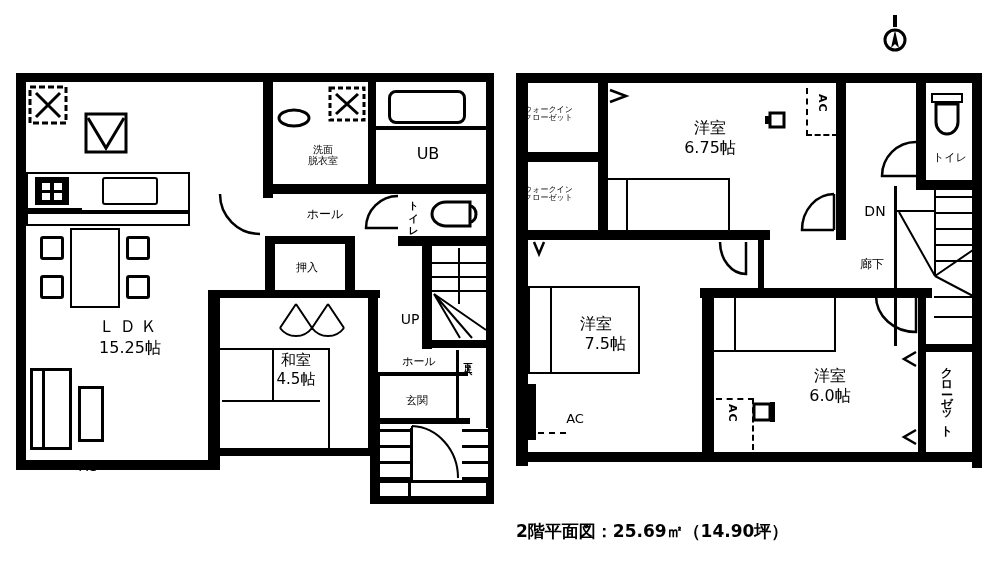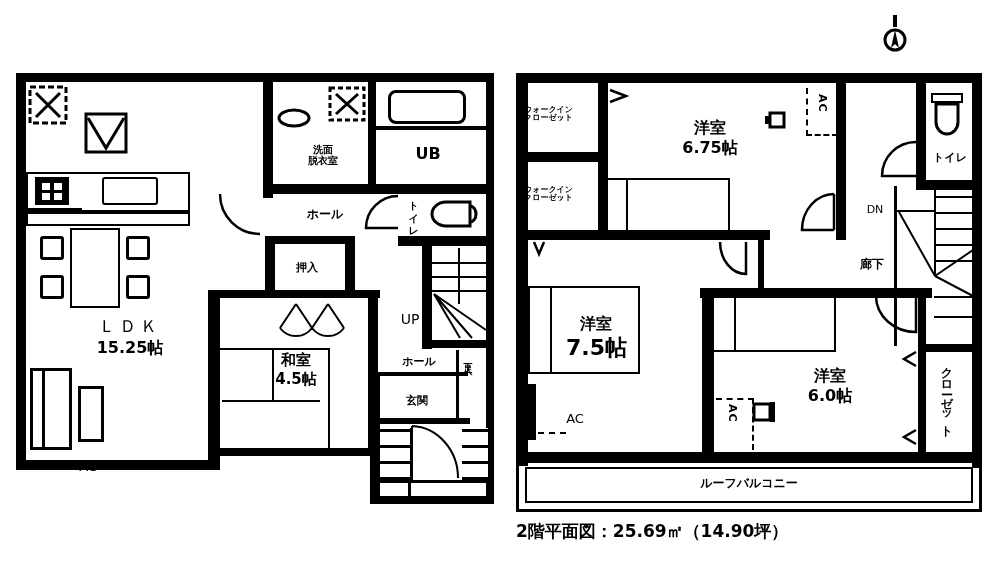--- a/index.html
+++ b/index.html
@@ -1,21 +1,21 @@
 <!DOCTYPE html>
 <html><head>
 <meta charset="utf-8">
 <style>
   html, body { margin:0; padding:0; background:#ffffff; }
   body { width:1000px; height:563px; position:relative; overflow:hidden;
          font-family:"DejaVu Sans", sans-serif; color:#000; }
   .abs { position:absolute; }
   .wall { position:absolute; background:#000; }
   .thin { position:absolute; border:2px solid #000; box-sizing:border-box; background:#fff; }
-  .label { position:absolute; font-weight:bold; text-align:center; white-space:nowrap; line-height:1.05; }
+  .label { position:absolute; font-weight:normal; text-align:center; white-space:nowrap; line-height:1.05; }
   .vlabel { position:absolute; font-weight:bold; writing-mode:vertical-rl; font-size:11px; letter-spacing:1px; }
   .caption { position:absolute; font-weight:bold; font-size:17px; white-space:nowrap; letter-spacing:0px; }
   svg { position:absolute; overflow:visible; }
 </style>
 </head>
 <body>
 
 <svg style="left:882px;top:14px;" width="26" height="42" viewBox="0 0 26 42">
   <rect x="11" y="1" width="4" height="12" fill="#000"></rect>
   <circle cx="13" cy="26" r="10" fill="none" stroke="#000" stroke-width="3"></circle>
@@ -213,33 +213,33 @@
     <div style="position:absolute;left:40px;top:42px;width:40px;height:2px;background:#000;"></div>
     <div style="position:absolute;left:40px;top:58px;width:40px;height:2px;background:#000;"></div>
     <div style="position:absolute;left:40px;top:74px;width:40px;height:2px;background:#000;"></div>
     <div style="position:absolute;left:3px;top:24px;width:37px;height:2px;background:#000;"></div>
     <div style="position:absolute;left:40px;top:110px;width:40px;height:2px;background:#000;"></div>
     <div style="position:absolute;left:40px;top:130px;width:40px;height:2px;background:#000;"></div>
     <svg style="left:3px;top:24px;" width="76" height="110" viewBox="0 0 76 110">
       <path d="M2 2 L38 66 M38 66 L76 40 M38 66 L76 86" stroke="#000" stroke-width="2" fill="none"></path>
     </svg>
   </div>
-  <div class="label" style="left:858px;top:204px;width:34px;font-size:11px;font-weight:normal;">DN</div>
+  <div class="label" style="left:858px;top:204px;width:34px;font-size:14px;font-weight:normal;">DN</div>
 
   <div class="label" style="left:852px;top:258px;width:40px;font-size:12px;">廊下</div>
   <div class="wall" style="left:700px;top:288px;width:232px;height:10px;"></div>
   <svg style="left:718px;top:240px;" width="30" height="36" viewBox="0 0 30 36">
     <path d="M2 2 A26 32 0 0 0 28 34 L28 2" fill="none" stroke="#000" stroke-width="2.5"></path>
   </svg>
   <div class="wall" style="left:758px;top:240px;width:6px;height:48px;"></div>
 
   <div class="thin" style="left:528px;top:286px;width:112px;height:88px;"></div>
   <div class="abs" style="left:550px;top:288px;width:2px;height:84px;background:#000;"></div>
   <div class="label" style="left:566px;top:316px;width:60px;font-size:16px;">洋室</div>
-  <div class="label" style="left:566px;top:336px;width:60px;font-size:22px;">7.5帖</div>
+  <div class="label" style="left:566px;top:336px;width:60px;font-size:16px;text-align:right;">7.5帖</div>
   <div class="wall" style="left:526px;top:384px;width:10px;height:56px;"></div>
   <div class="label" style="left:560px;top:412px;width:30px;font-size:13px;font-weight:normal;">AC</div>
   <div class="abs" style="left:538px;top:432px;width:28px;border-top:2px dashed #000;"></div>
 
   <div class="wall" style="left:702px;top:288px;width:12px;height:170px;"></div>
   <div class="wall" style="left:918px;top:288px;width:8px;height:168px;"></div>
   <div class="thin" style="left:712px;top:296px;width:124px;height:56px;"></div>
   <div class="abs" style="left:734px;top:298px;width:2px;height:52px;background:#000;"></div>
   <div class="label" style="left:800px;top:368px;width:60px;font-size:16px;">洋室</div>
   <div class="label" style="left:800px;top:388px;width:60px;font-size:16px;">6.0帖</div>
@@ -256,19 +256,15 @@
 
   <div class="wall" style="left:920px;top:344px;width:58px;height:8px;"></div>
   <div class="vlabel" style="left:938px;top:358px;font-size:12px;">クローゼット</div>
   <svg style="left:902px;top:350px;" width="16" height="18" viewBox="0 0 16 18">
     <path d="M14 2 L2 9 L14 16" fill="none" stroke="#000" stroke-width="2.5"></path>
   </svg>
   <svg style="left:902px;top:428px;" width="16" height="18" viewBox="0 0 16 18">
     <path d="M14 2 L2 9 L14 16" fill="none" stroke="#000" stroke-width="2.5"></path>
   </svg>
 
-  <div class="abs" style="left:516px;top:460px;width:466px;height:52px;border:3px solid #000;box-sizing:border-box;">
-    <div style="position:absolute;left:6px;top:4px;right:6px;bottom:6px;border:2px solid #000;"></div>
-    <div class="label" style="left:0;right:0;top:14px;font-size:12px;">ルーフバルコニー</div>
-  </div>
 
   <div class="caption" style="left:516px;top:520px;">2階平面図：25.69㎡（14.90坪）</div>
 </div>
 
 </body></html>

